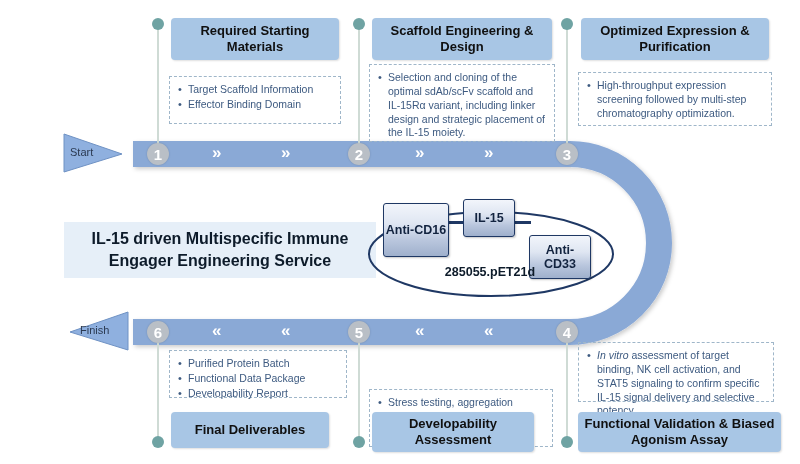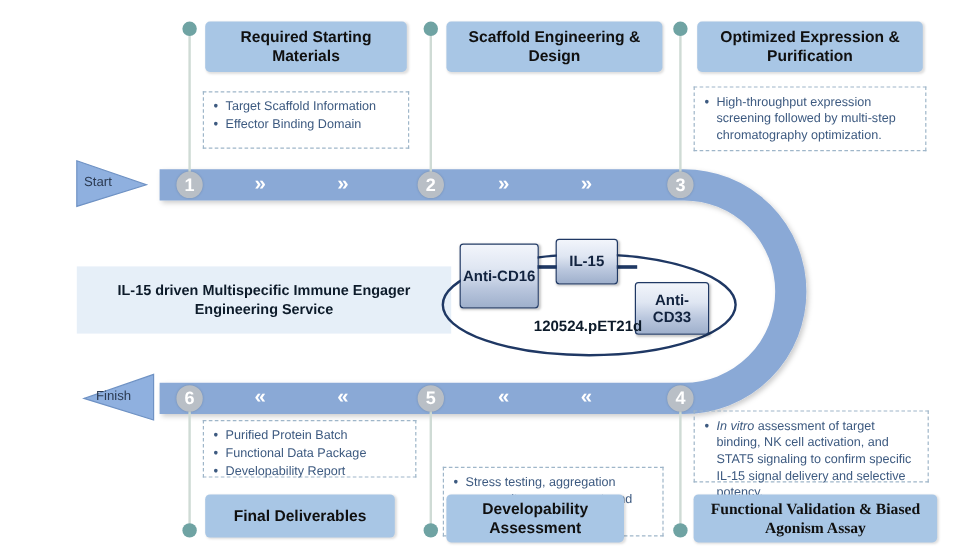--- a/index.html
+++ b/index.html
@@ -71,21 +71,21 @@
     color:#3d5a80;font-size:11px;
   }
   .bulletbox li i{font-style:italic;}
 
   
   .service-title{
     position:absolute;
     background:#e6eff8;
     display:flex;align-items:center;justify-content:center;
     text-align:center;
-    font-size:12px;font-weight:700;color:#0d1b2a;
+    font-size:16px;font-weight:700;color:#0d1b2a;
     line-height:1.35;z-index:5;padding:4px 10px;box-sizing:border-box;
   }
 
   
   .plasmid-svg{position:absolute;z-index:5;}
   .genebox{
     position:absolute;z-index:7;
     border:1.3px solid #1f3864;
     border-radius:3px;
     background:linear-gradient(to bottom,#f2f5fb 0%,#dfe6f2 38%,#b9c6dd 70%,#9fb0cc 100%);
@@ -165,20 +165,25 @@
   <div class="capbox" style="left:372px;top:18px;width:180px;height:42px;">Scaffold Engineering &amp; Design</div>
   <div class="capbox" style="left:581px;top:18px;width:188px;height:42px;">Optimized Expression &amp; Purification</div>
 
   <div class="bulletbox" style="left:169px;top:76px;width:172px;height:48px;">
     <ul>
       <li>Target Scaffold Information</li>
       <li>Effector Binding Domain</li>
     </ul>
   </div>
 
+  <div class="bulletbox" style="left:369px;top:64px;width:186px;height:78px;">
+    <ul>
+      <li>Selection and cloning of the optimal sdAb/scFv scaffold and IL-15Rα variant, including linker design and strategic placement of the IL-15 moiety.</li>
+    </ul>
+  </div>
 
   <div class="bulletbox" style="left:578px;top:72px;width:194px;height:54px;">
     <ul>
       <li>High-throughput expression screening followed by multi-step chromatography optimization.</li>
     </ul>
   </div>
 
   <div class="bulletbox" style="left:169px;top:350px;width:178px;height:48px;">
     <ul>
       <li>Purified Protein Batch</li>
@@ -193,31 +198,31 @@
     </ul>
   </div>
 
   <div class="bulletbox" style="left:578px;top:342px;width:196px;height:60px;">
     <ul>
       <li><i>In vitro</i><span> assessment of target binding, NK cell activation, and STAT5 signaling to confirm specific IL-15 signal delivery and selective potency.</span></li>
     </ul>
   </div>
 
   <div class="capbox" style="left:171px;top:412px;width:158px;height:36px;">Final Deliverables</div>
-  <div class="capbox" style="left:372px;top:412px;width:148px;height:40px;">Developability Assessment</div>
-  <div class="capbox" style="left:578px;top:412px;width:203px;height:40px;font-family:Liberation Serif, serif;">Functional Validation &amp; Biased Agonism Assay</div>
+  <div class="capbox" style="left:372px;top:412px;width:162px;height:40px;">Developability Assessment</div>
+  <div class="capbox" style="left:578px;top:412px;width:203px;height:40px;">Functional Validation &amp; Biased Agonism Assay</div>
 
   <div class="service-title" style="left:64px;top:222px;width:312px;height:56px;">IL-15 driven Multispecific Immune Engager Engineering Service</div>
 
   <svg class="plasmid-svg" style="left:360px;top:196px;" width="262" height="110" viewBox="0 0 262 110">
     <ellipse cx="131" cy="58" rx="122" ry="42" fill="none" stroke="#1f3864" stroke-width="2"></ellipse>
   </svg>
 
   <div class="geneline" style="left:447px;top:221px;width:18px;"></div>
   <div class="geneline" style="left:513px;top:221px;width:18px;"></div>
 
   <div class="genebox" style="left:383px;top:203px;width:66px;height:54px;">Anti-CD16</div>
   <div class="genebox" style="left:463px;top:199px;width:52px;height:38px;">IL-15</div>
   <div class="genebox" style="left:529px;top:203px;width:62px;height:44px;margin-top:32px;">Anti-CD33</div>
 
-  <div class="plasmid-label" style="left:390px;top:265px;">120524.pET21d</div>
+  <div class="plasmid-label" style="left:390px;top:265px;">285055.pET21d</div>
 
 </div>
 
 </body></html>

